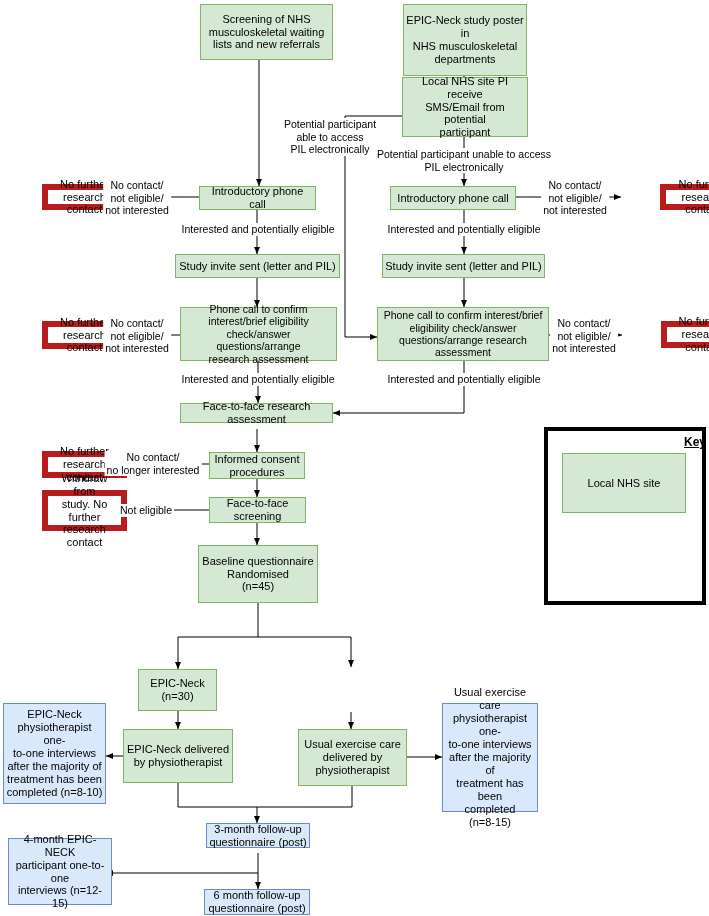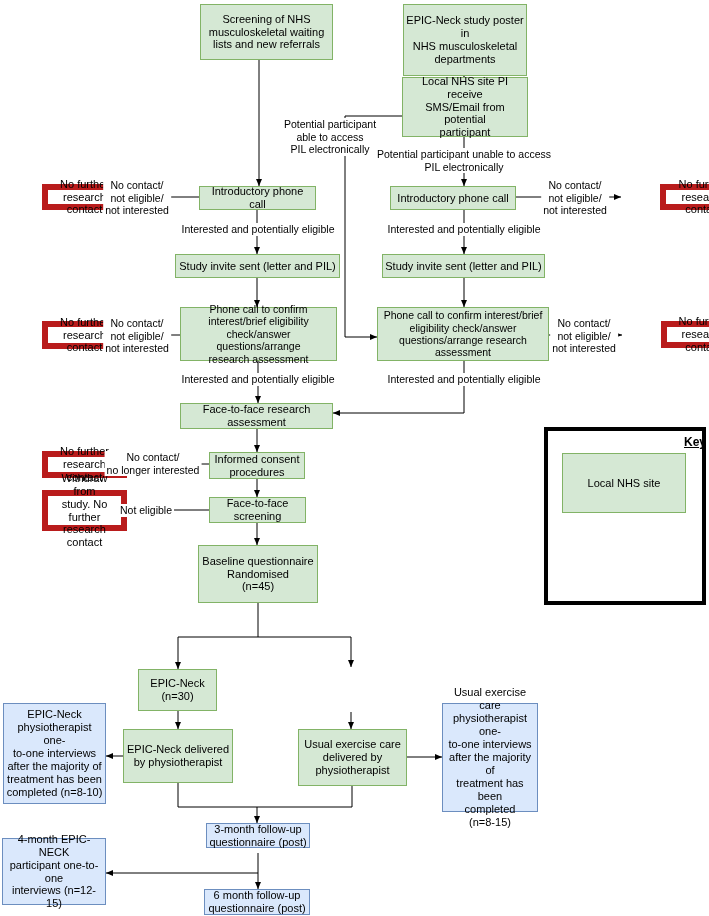--- a/index.html
+++ b/index.html
@@ -78,21 +78,21 @@
   <div class="node green" style="left:175px;top:254px;width:165px;height:24px">Study invite sent (letter and PIL)</div>
   <div class="node green" style="left:382px;top:254px;width:163px;height:24px">Study invite sent (letter and PIL)</div>
   <div class="node green" style="left:180px;top:307px;width:157px;height:54px;font-size:10.5px">Phone call to confirm
 interest/brief eligibility
 check/answer questions/arrange
 research assessment</div>
   <div class="node green" style="left:377px;top:307px;width:172px;height:54px;font-size:10.5px">Phone call to confirm interest/brief
 eligibility check/answer
 questions/arrange research
 assessment</div>
-  <div class="node green" style="left:180px;top:403px;width:153px;height:26px">Face-to-face research
+  <div class="node green" style="left:180px;top:403px;width:153px;height:20px">Face-to-face research
 assessment</div>
   <div class="node green" style="left:209px;top:452px;width:96px;height:27px">Informed consent
 procedures</div>
   <div class="node green" style="left:209px;top:497px;width:97px;height:26px">Face-to-face
 screening</div>
   <div class="node green" style="left:198px;top:545px;width:120px;height:58px">Baseline questionnaire
 Randomised
 (n=45)</div>
   <div class="node green" style="left:138px;top:669px;width:79px;height:42px">EPIC-Neck
 (n=30)</div>
@@ -124,21 +124,21 @@
 completed (n=8-10)</div>
   <div class="node blue" style="left:442px;top:703px;width:96px;height:109px">Usual exercise care
 physiotherapist one-
 to-one interviews
 after the majority of
 treatment has been
 completed
 (n=8-15)</div>
   <div class="node blue" style="left:206px;top:823px;width:104px;height:25px">3-month follow-up
 questionnaire (post)</div>
-  <div class="node blue" style="left:2px;top:838px;width:104px;height:67px">4-month EPIC-NECK
+  <div class="node blue" style="left:8px;top:838px;width:104px;height:67px">4-month EPIC-NECK
 participant one-to-one
 interviews (n=12-15)</div>
   <div class="node blue" style="left:204px;top:889px;width:106px;height:26px">6 month follow-up
 questionnaire (post)</div>
 
   <div class="lbl" style="left:330px;top:118px">Potential participant
 able to access
 PIL electronically</div>
   <div class="lbl" style="left:464px;top:148px">Potential participant unable to access
 PIL electronically</div>

